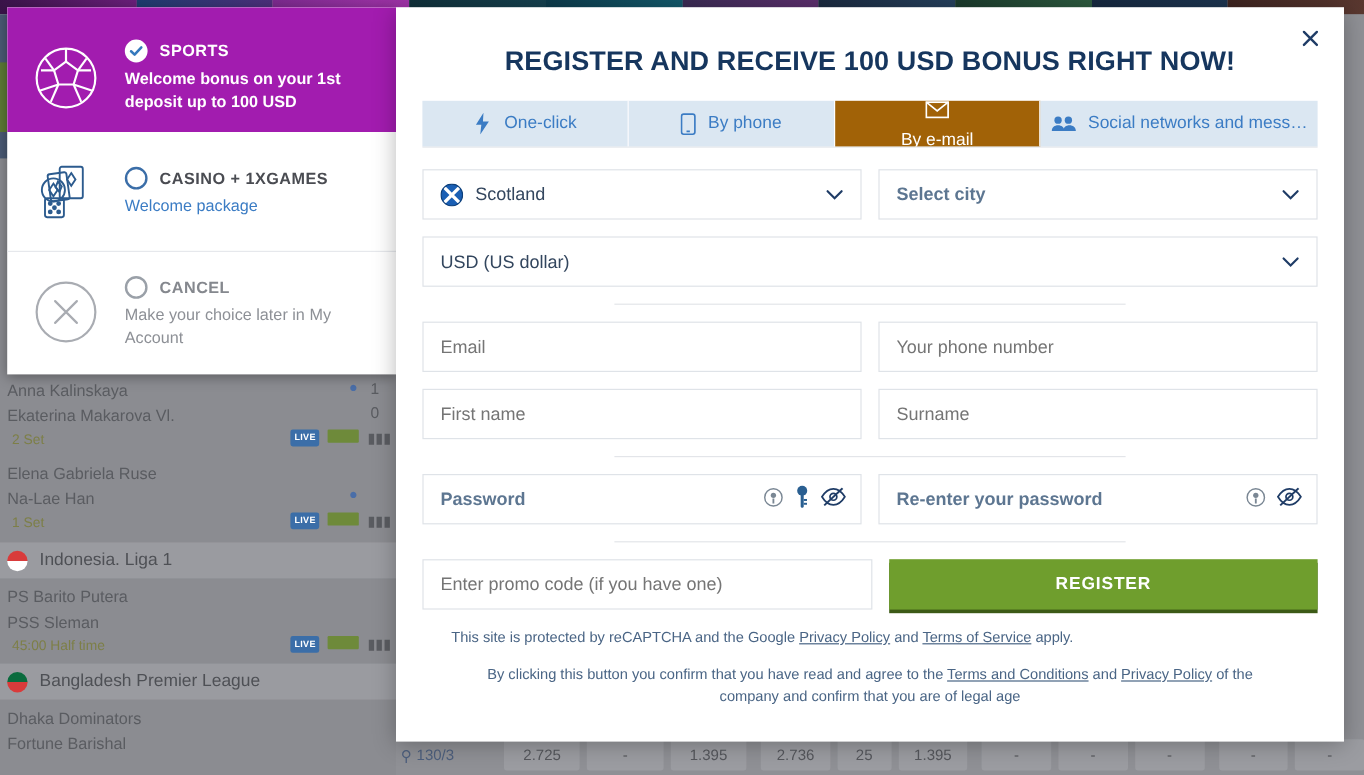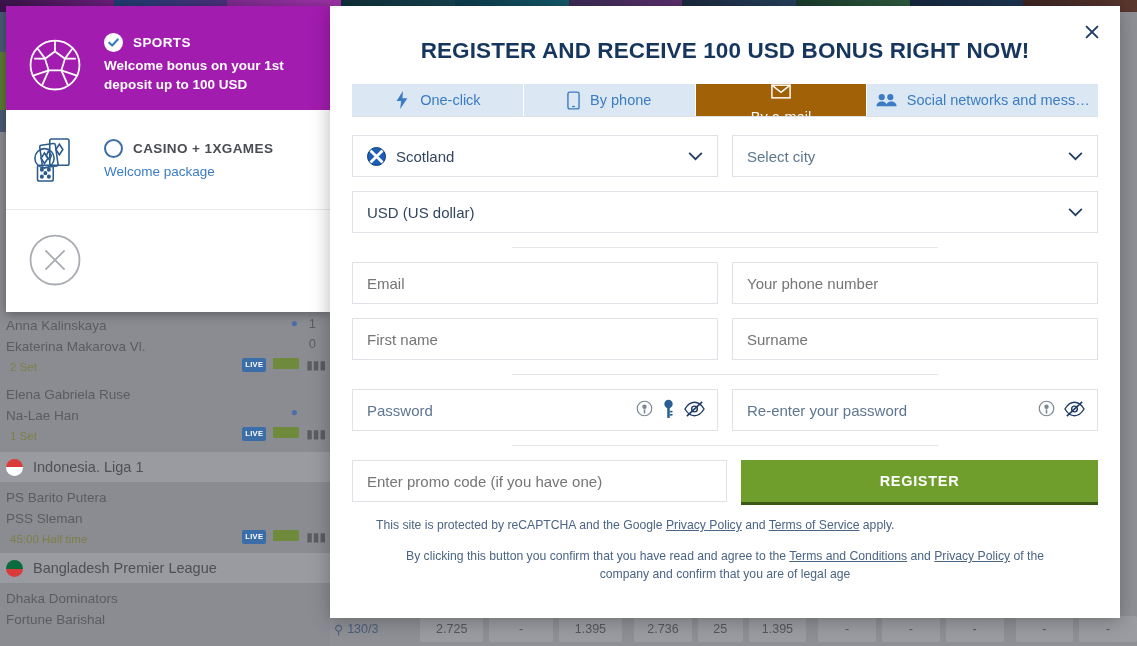--- a/index.html
+++ b/index.html
@@ -108,39 +108,39 @@
     position: absolute; top: 12px; right: 14px; width: 28px; height: 28px;
     display: flex; align-items: center; justify-content: center;
     color: #1f3c66; cursor: pointer; font-size: 20px;
   }
   .modal-title {
     text-align: center; color: #16365e; font-weight: bold;
     font-size: 22.5px; letter-spacing: .1px; padding: 32px 40px 20px;
   }
   .tabs { display: flex; margin: 0 22px; border-bottom: 1px solid #dfe3e8; }
   .tab {
-    flex: 1 1 0; height: 32px; background: #dbe7f2;
+    flex: 1 1 0; height: 38px; background: #dbe7f2;
     display: flex; align-items: center; justify-content: center; gap: 10px;
     color: #3b7cc4; font-size: 14.5px; cursor: pointer; min-width: 0;
     border-right: 1px solid #fff;
   }
   .tab:last-child { border-right: none; }
   .tab.active { background: #a16207; color: #fff; flex-direction: column; }
   .tab-label { white-space: nowrap; overflow: hidden; text-overflow: ellipsis; }
   .tab-ico { display: flex; align-items: center; flex: none; }
 
   .form { padding: 18px 22px 0; flex: 1; }
   .row { display: flex; gap: 14px; margin-bottom: 14px; }
   .fld {
     flex: 1 1 0; height: 42px; border: 1px solid #dfe3e8; background: #fff;
     display: flex; align-items: center; padding: 0 14px; position: relative;
     color: #4a6585; font-size: 15px;
   }
   .fld.select { cursor: pointer; }
-  .fld .ph { color: #5d7691; }
+  .fld .ph { color: #5d7691; font-weight: bold; }
   .fld .val { color: #33465e; }
   .chev { position: absolute; right: 14px; color: #1f3c66; display: flex; }
   .flag {
     width: 19px; height: 19px; border-radius: 50%; flex: none; margin-right: 10px;
   }
   .pw-icons { position: absolute; right: 12px; display: flex; align-items: center; gap: 9px; }
   .divider { height: 1px; background: #e3e5e9; margin: 6px 160px 14px; }
   .promo-row { display: flex; gap: 14px; margin-bottom: 10px; }
   .btn-register {
     flex: 1 1 0; height: 42px; background: #6f9e2d; color: #fff;
@@ -308,20 +308,27 @@
       </div>
     </div>
 
     <div class="bonus-opt cancel">
       <div class="bonus-icon">
         <svg width="58" height="58" viewBox="0 0 64 64" fill="none" stroke="#a9acb2" stroke-width="2">
           <circle cx="32" cy="32" r="27"></circle>
           <path d="M22 22 L42 42 M42 22 L22 42" stroke-linecap="round"></path>
         </svg>
       </div>
+      <div class="bonus-body">
+        <div class="bonus-title-row">
+          <span class="radio-check off grey"></span>
+          <span class="bonus-title grey">CANCEL</span>
+        </div>
+        <div class="bonus-sub grey">Make your choice later in My Account</div>
+      </div>
     </div>
   </div>
 
   <div class="modal">
 
     <div class="modal-close">
       <svg width="18" height="18" viewBox="0 0 20 20" stroke="#1f3c66" stroke-width="2.2" stroke-linecap="round">
         <path d="M4 4 L16 16 M16 4 L4 16"></path>
       </svg>
     </div>

